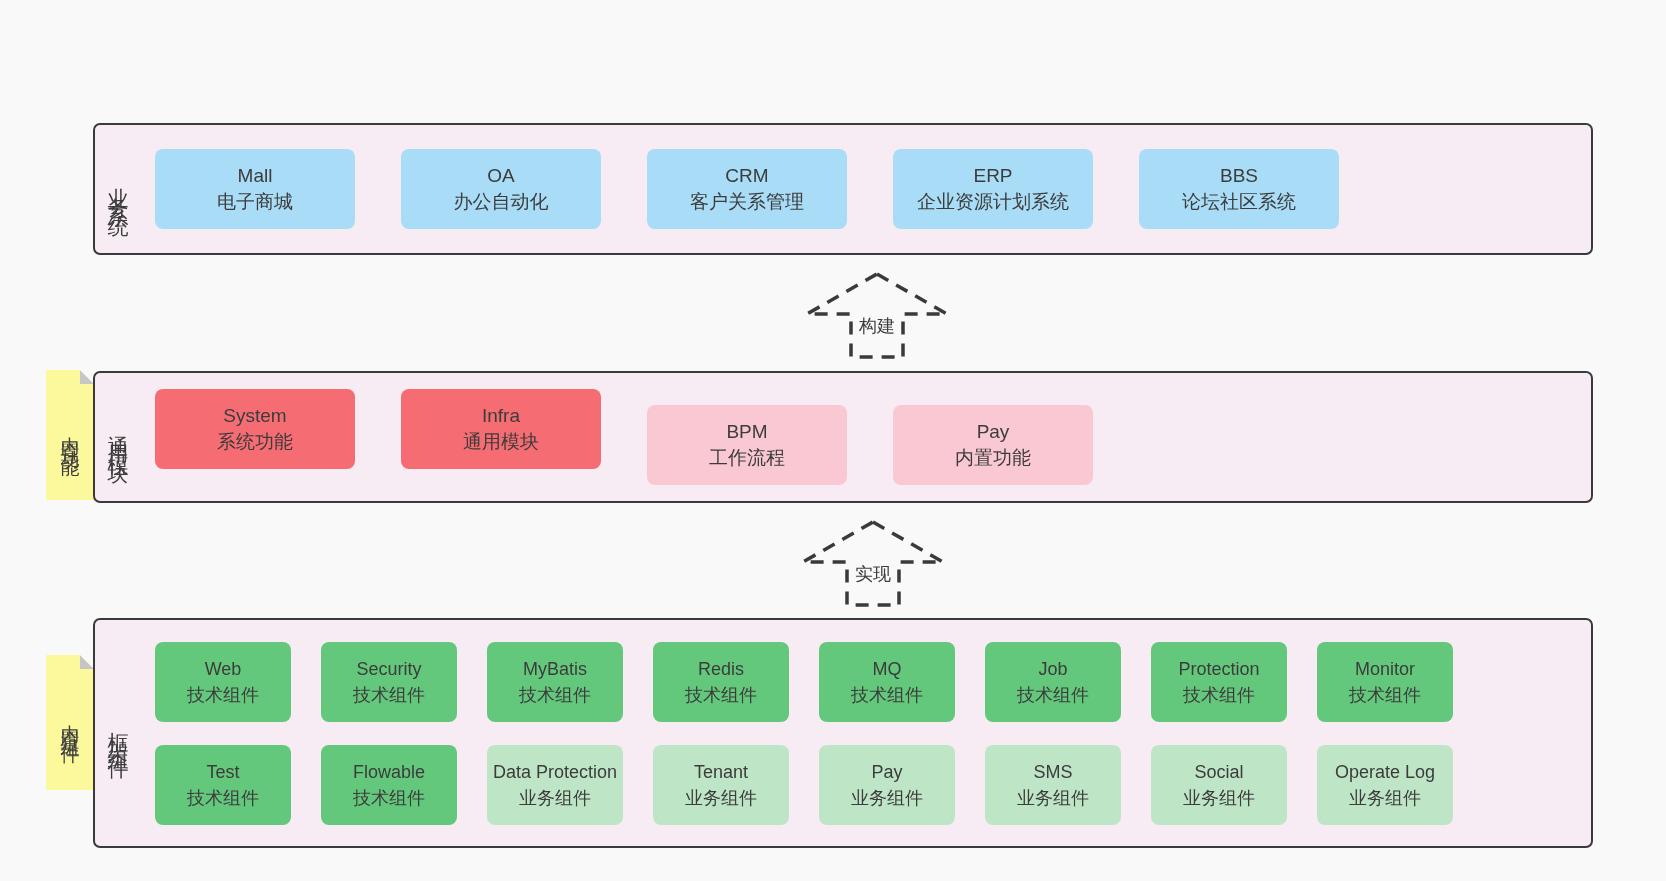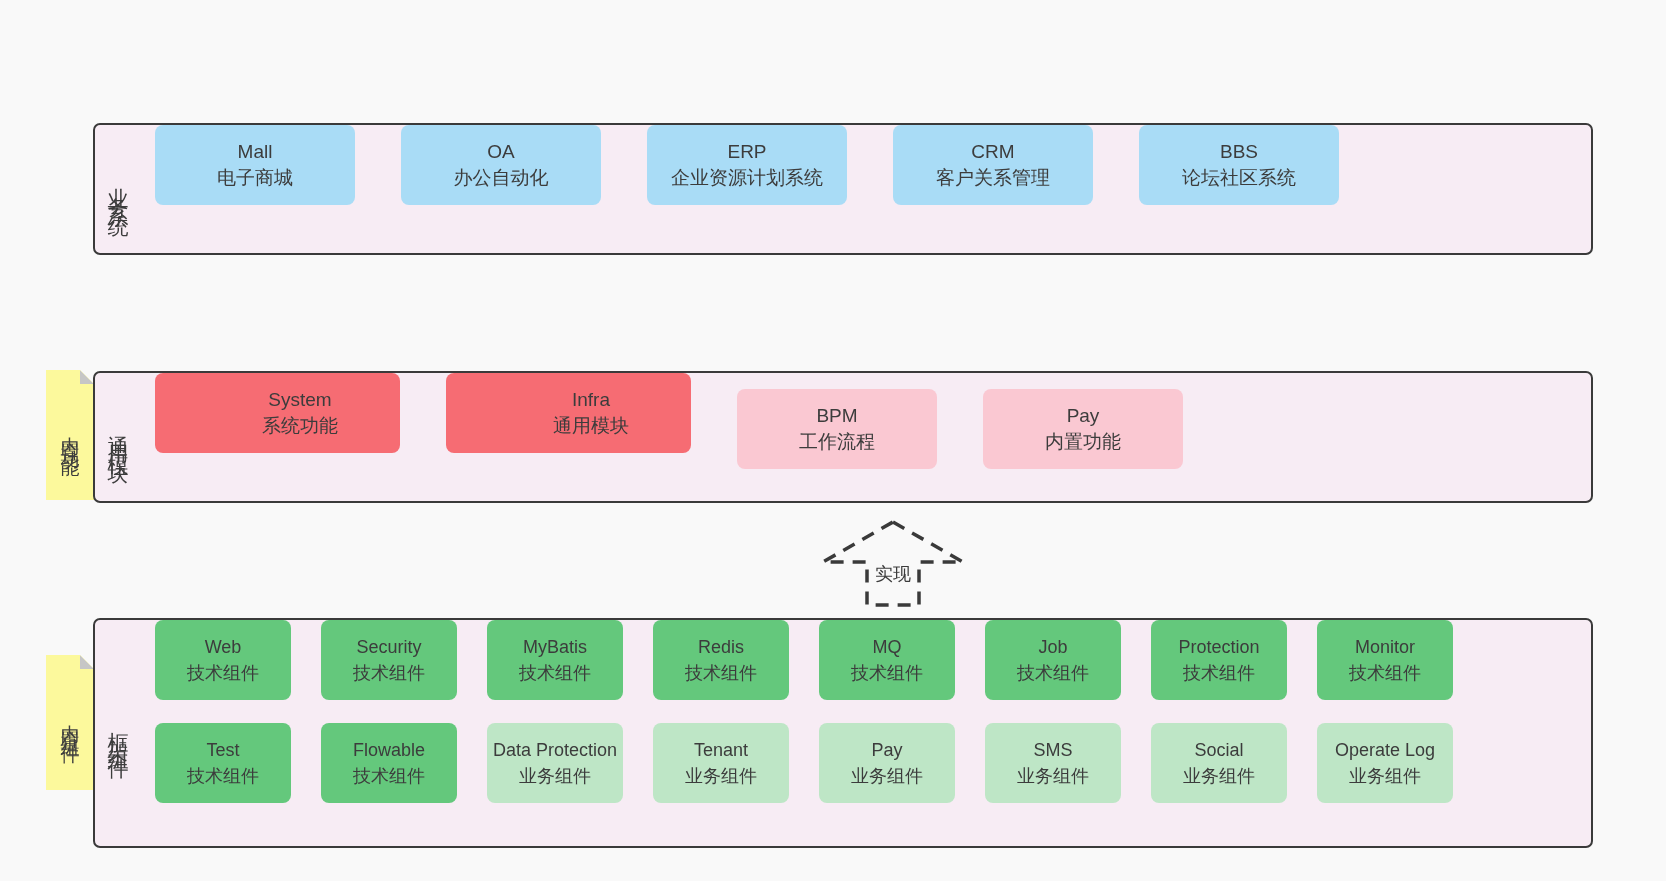--- a/index.html
+++ b/index.html
@@ -25,38 +25,38 @@
   .vlabel {
     position: absolute;
     left: 0; top: 0; bottom: 0; width: 46px;
     display: flex; align-items: center; justify-content: center;
     writing-mode: vertical-rl;
     font-size: 21px; letter-spacing: 9px;
     color: var(--text, #3c3c3c);
   }
   .rows {
     position: absolute; left: 60px; right: 10px; top: 0; bottom: 0;
-    display: flex; flex-direction: column; justify-content: flex-start; gap: 23px;
+    display: flex; flex-direction: column; justify-content: center; gap: 23px;
   }
   .row { display: flex; gap: 46px; }
   #layer-2 .row { gap: 30px; }
 
   .box {
     width: 200px; height: 80px;
     border-radius: 8px;
     display: flex; flex-direction: column;
     align-items: center; justify-content: center;
     text-align: center;
     font-size: 19px; line-height: 26px;
     color: var(--text, #3c3c3c);
     flex: none;
   }
   #layer-2 .box { width: 136px; font-size: 18px; }
   .box.blue        { background: var(--blue, #a9dcf6); }
-  .box.red         { background: var(--red, #f66c73); padding-left: 45px; }
+  .box.red         { background: var(--red, #f66c73); }
   .box.pink        { background: var(--pink, #fac8d2); margin-top: 16px; }
   .box.green       { background: var(--green, #64c87c); }
   .box.green-light { background: var(--green-light, #bee6c6); }
 
   
   .arrow { position: absolute; width: 150px; height: 90px; z-index: 0; }
   .arrow svg { display: block; width: 150px; height: 90px; }
   .arrow-label {
     position: absolute; left: 50%; top: 44px;
     transform: translateX(-50%);
@@ -99,35 +99,41 @@
         <div class="row">
           <div class="box blue">
             <div>Mall</div>
             <div>电子商城</div>
           </div>
           <div class="box blue">
             <div>OA</div>
             <div>办公自动化</div>
           </div>
           <div class="box blue">
+            <div>CRM</div>
+            <div>客户关系管理</div>
+          </div>
+          <div class="box blue">
             <div>ERP</div>
             <div>企业资源计划系统</div>
           </div>
           <div class="box blue">
-            <div>CRM</div>
-            <div>客户关系管理</div>
-          </div>
-          <div class="box blue">
             <div>BBS</div>
             <div>论坛社区系统</div>
           </div>
         </div>
       </div>
   </section>
 
+  <div class="arrow" style="left:802px; top:270px;">
+    <svg viewBox="0 0 150 90">
+      <polygon points="75,4 145,44 101,44 101,87 49,87 49,44 5,44" fill="none" stroke="#3a3a3a" stroke-width="3.5" stroke-dasharray="13 9" stroke-linejoin="miter"></polygon>
+    </svg>
+    <span class="arrow-label">构建</span>
+  </div>
 
   <div class="note" style="top:370px; height:130px;">
     <div class="fold"></div>
     <div class="note-text">内置功能</div>
   </div>
 
   <section class="panel" id="layer-1" style="top:371px; height:132px;">
     <div class="vlabel">通用模块</div>
     <div class="rows">
         <div class="row">
@@ -144,21 +150,21 @@
             <div>工作流程</div>
           </div>
           <div class="box pink">
             <div>Pay</div>
             <div>内置功能</div>
           </div>
         </div>
       </div>
   </section>
 
-  <div class="arrow" style="left:818px; top:518px;">
+  <div class="arrow" style="left:798px; top:518px;">
     <svg viewBox="0 0 150 90">
       <polygon points="75,4 145,44 101,44 101,87 49,87 49,44 5,44" fill="none" stroke="#3a3a3a" stroke-width="3.5" stroke-dasharray="13 9" stroke-linejoin="miter"></polygon>
     </svg>
     <span class="arrow-label">实现</span>
   </div>
 
   <div class="note" style="top:655px; height:135px;">
     <div class="fold"></div>
     <div class="note-text">内置组件</div>
   </div>

